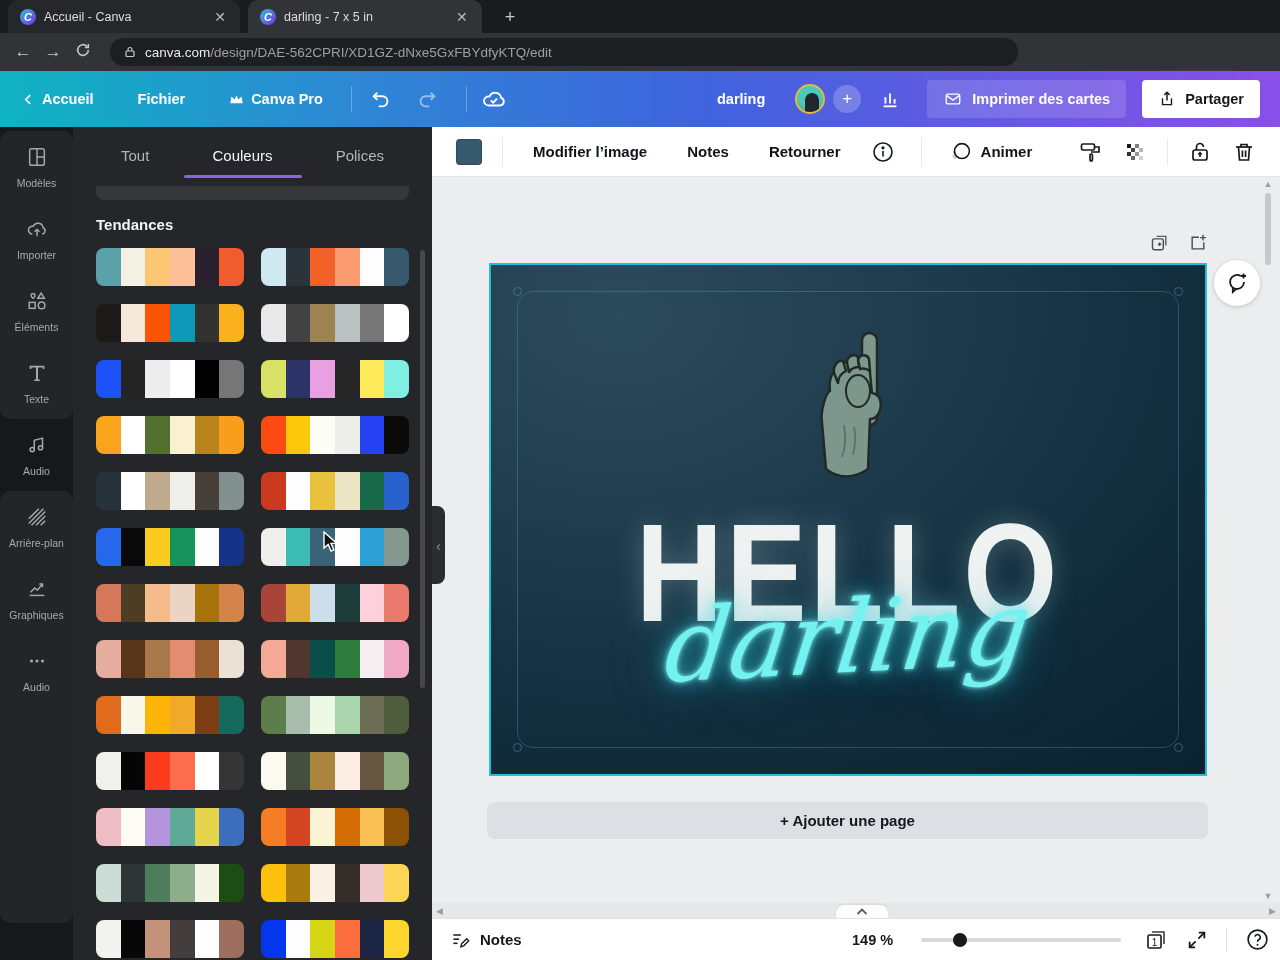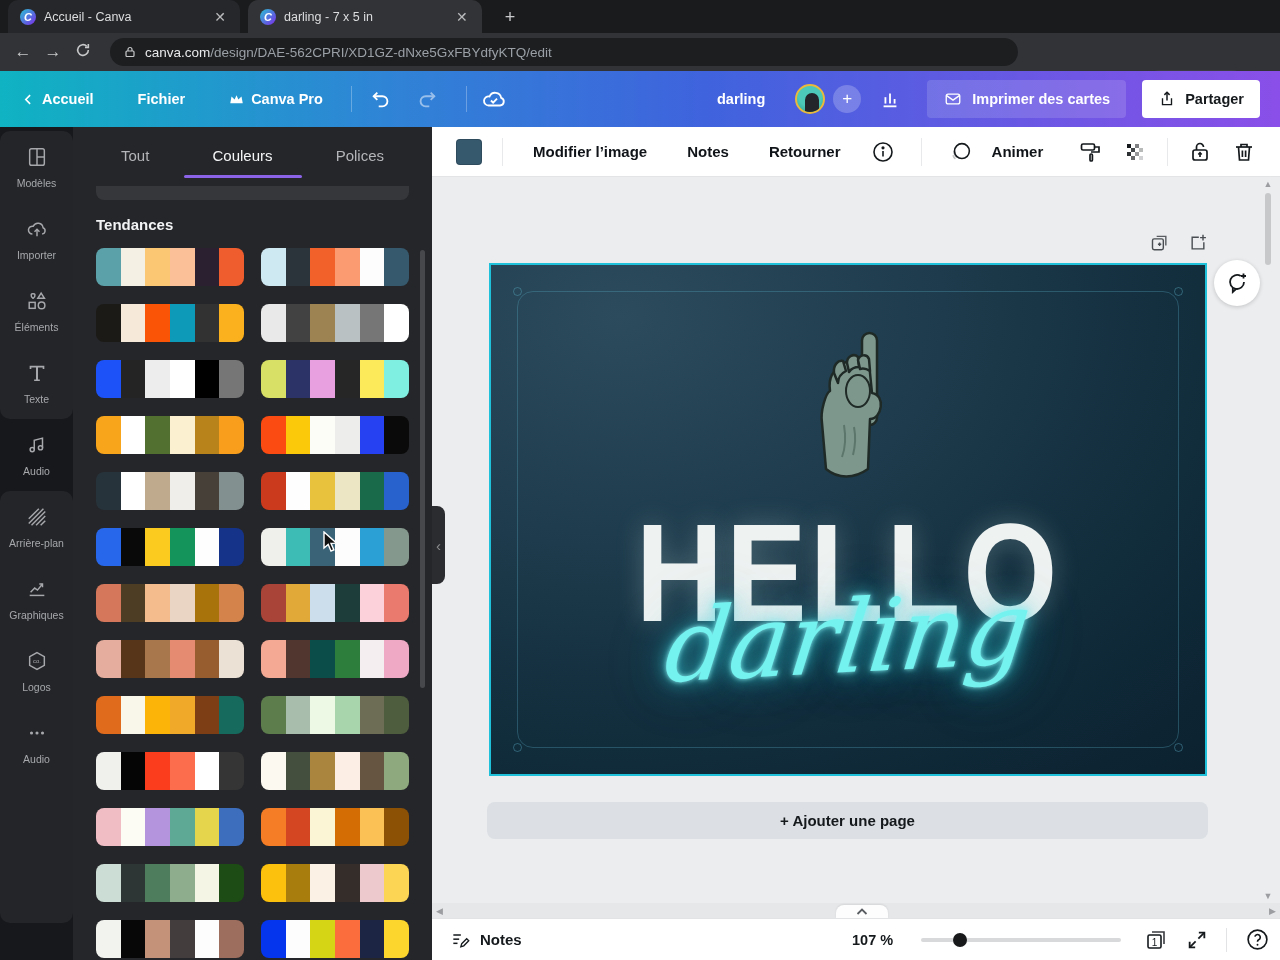--- a/index.html
+++ b/index.html
@@ -278,27 +278,20 @@
             </svg></span>
           <span class="rlabel">Arrière-plan</span>
         </div>
         <div class="railitem">
           <span><svg viewBox="0 0 24 24" fill="none" stroke="currentColor" stroke-width="1.6" width="22" height="22">
               <line x1="4" y1="19" x2="20" y2="19"></line>
               <path d="M5 15.5 9.5 11l3 2.2L18 6.5"></path>
               <path d="M18 10V6.5h-3.5"></path>
             </svg></span>
           <span class="rlabel">Graphiques</span>
-        </div>
-        <div class="railitem">
-          <span><svg viewBox="0 0 24 24" fill="none" stroke="currentColor" stroke-width="1.6" width="22" height="22">
-              <path d="M12 2.8 20 7.3v9.4L12 21.2 4 16.7V7.3z"></path>
-              <text x="12" y="14.5" text-anchor="middle" font-size="6.5" fill="currentColor" stroke="none" font-family="Liberation Sans">co.</text>
-            </svg></span>
-          <span class="rlabel">Logos</span>
         </div>
         <div class="railitem">
           <span><svg viewBox="0 0 24 24" fill="currentColor" width="22" height="22">
               <circle cx="6" cy="12" r="1.7"></circle>
               <circle cx="12" cy="12" r="1.7"></circle>
               <circle cx="18" cy="12" r="1.7"></circle>
             </svg></span>
           <span class="rlabel">Audio</span>
         </div>
       </div>
@@ -541,21 +534,21 @@
             <circle cx="12" cy="7.8" r="0.8" fill="#15191c"></circle>
           </svg>
       </span>
       <div class="tdiv"></div>
       <span class="ticon">
         <svg width="26" height="24" viewBox="0 0 28 24" fill="none" stroke="#15191c" stroke-width="1.7">
             <circle cx="15" cy="11" r="8"></circle>
             <path d="M9.5 17.5a8 8 0 0 1-3-6.2" opacity=".45"></path>
             <path d="M8 19.5a8 8 0 0 1-2.6-4" opacity=".25"></path>
           </svg>
-        <span class="tlabel" style="margin-left:18px;">Animer</span>
+        <span class="tlabel" style="margin-left:7px;">Animer</span>
       </span>
       <div class="ctoolbar-right">
         <span class="ticon">
           <svg width="24" height="24" viewBox="0 0 24 24" fill="none" stroke="#15191c" stroke-width="1.7">
               <rect x="2.5" y="4" width="13" height="6" rx="1.5"></rect>
               <path d="M15.5 7h4.5v5h-8"></path>
               <rect x="11" y="14" width="2.4" height="7" rx="1"></rect>
             </svg>
         </span>
         <span class="ticon">
@@ -660,21 +653,21 @@
       <div class="bbleft">
         <svg width="20" height="20" viewBox="0 0 24 24" fill="none" stroke="#15191c" stroke-width="1.8">
             <line x1="4" y1="6" x2="13" y2="6"></line>
             <line x1="4" y1="11" x2="11" y2="11"></line>
             <line x1="4" y1="16" x2="9" y2="16"></line>
             <path d="M14 16.5 20 10.5l2.5 2.5-6 6L13 20z" stroke-width="1.6"></path>
           </svg>
         <span>Notes</span>
       </div>
       <div class="zoomgroup">
-        <span class="zoomval">107 %</span>
+        <span class="zoomval">149 %</span>
         <div class="slidertrack">
             <div class="sliderknob"></div>
           </div>
       </div>
       <div class="bbright">
         <span class="ticon" style="margin:0;">
           <svg width="24" height="24" viewBox="0 0 24 24" fill="none" stroke="#15191c" stroke-width="1.6">
               <path d="M8 4h12v12" opacity=".85"></path>
               <rect x="4" y="7" width="13" height="13" rx="1.5"></rect>
               <text x="10.5" y="17.5" text-anchor="middle" font-size="10" font-family="Liberation Sans" fill="#15191c" stroke="none">1</text>

